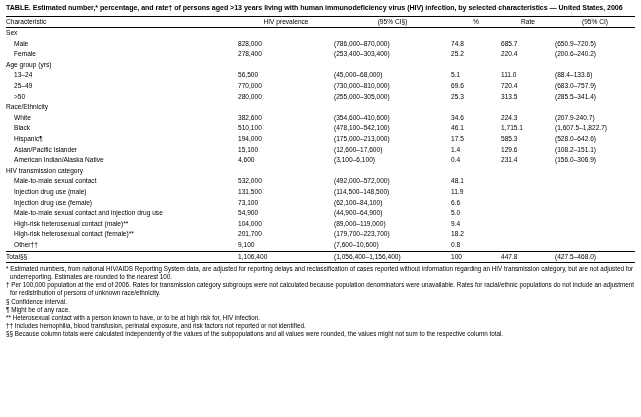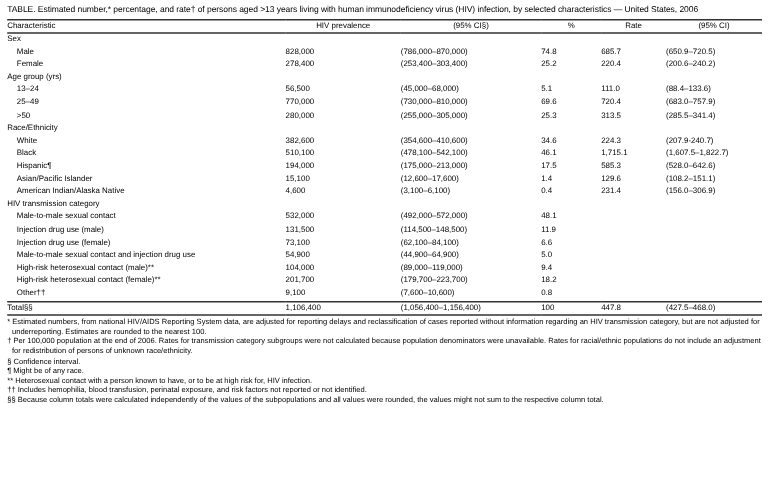--- a/index.html
+++ b/index.html
@@ -17,21 +17,21 @@
   }
   .page {
     width: 641px;
     height: 417px;
     position: relative;
     box-sizing: border-box;
     padding: 4px 6px 0 6px;
   }
   .title {
     font-size: 7.1px;
-    font-weight: normal;
+    font-weight: bold;
     line-height: 9.5px;
     margin: 0 0 2px 0;
     letter-spacing: -0.05px;
   }
   table.main {
     width: 629px;
     border-collapse: collapse;
     table-layout: fixed;
   }
   table.main td, table.main th {

